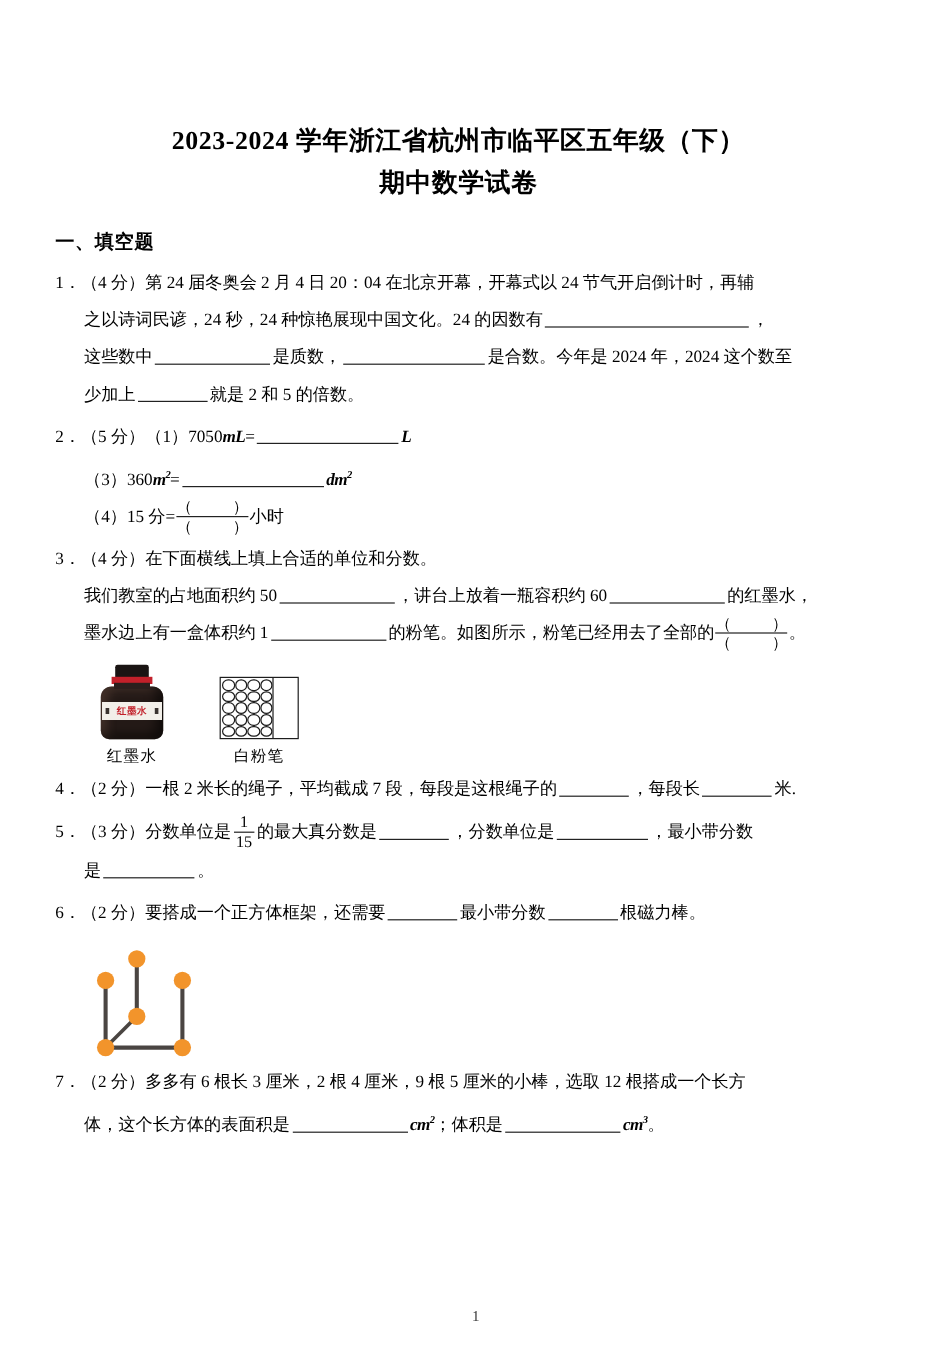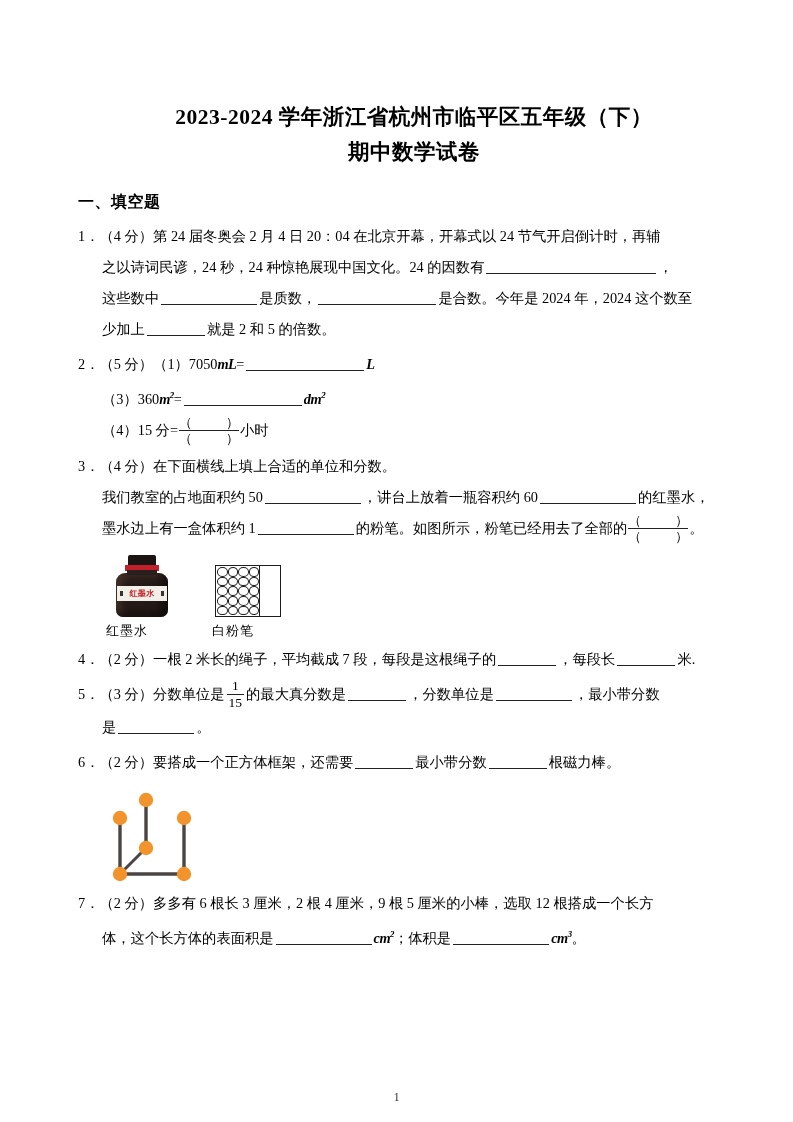--- a/index.html
+++ b/index.html
@@ -17,21 +17,21 @@
   }
   .page {
     position: absolute;
     left: 0; top: 0;
     width: 793px;
     height: 1122px;
     padding: 0;
   }
   .content {
     position: absolute;
-    left: 78px;
+    left: 46px;
     top: 0;
     width: 672px;
   }
 
   
   .doc-title {
     text-align: center;
     font-weight: bold;
     font-size: 21.5px;
     line-height: 35px;
@@ -122,21 +122,21 @@
   }
   .nfrac .num { border-bottom: 1.2px solid #222; }
 
   
   .figure-row {
     margin: 10px 0 4px 28px;
     display: flex;
     align-items: flex-end;
     gap: 34px;
   }
-  .fig-item { text-align: left; width: 72px; }
+  .fig-item { text-align: center; width: 72px; }
   .fig-caption {
     font-size: 13px;
     margin-top: 5px;
     letter-spacing: 1px;
   }
 
   .bottle {
     position: relative;
     width: 64px;
     height: 62px;

